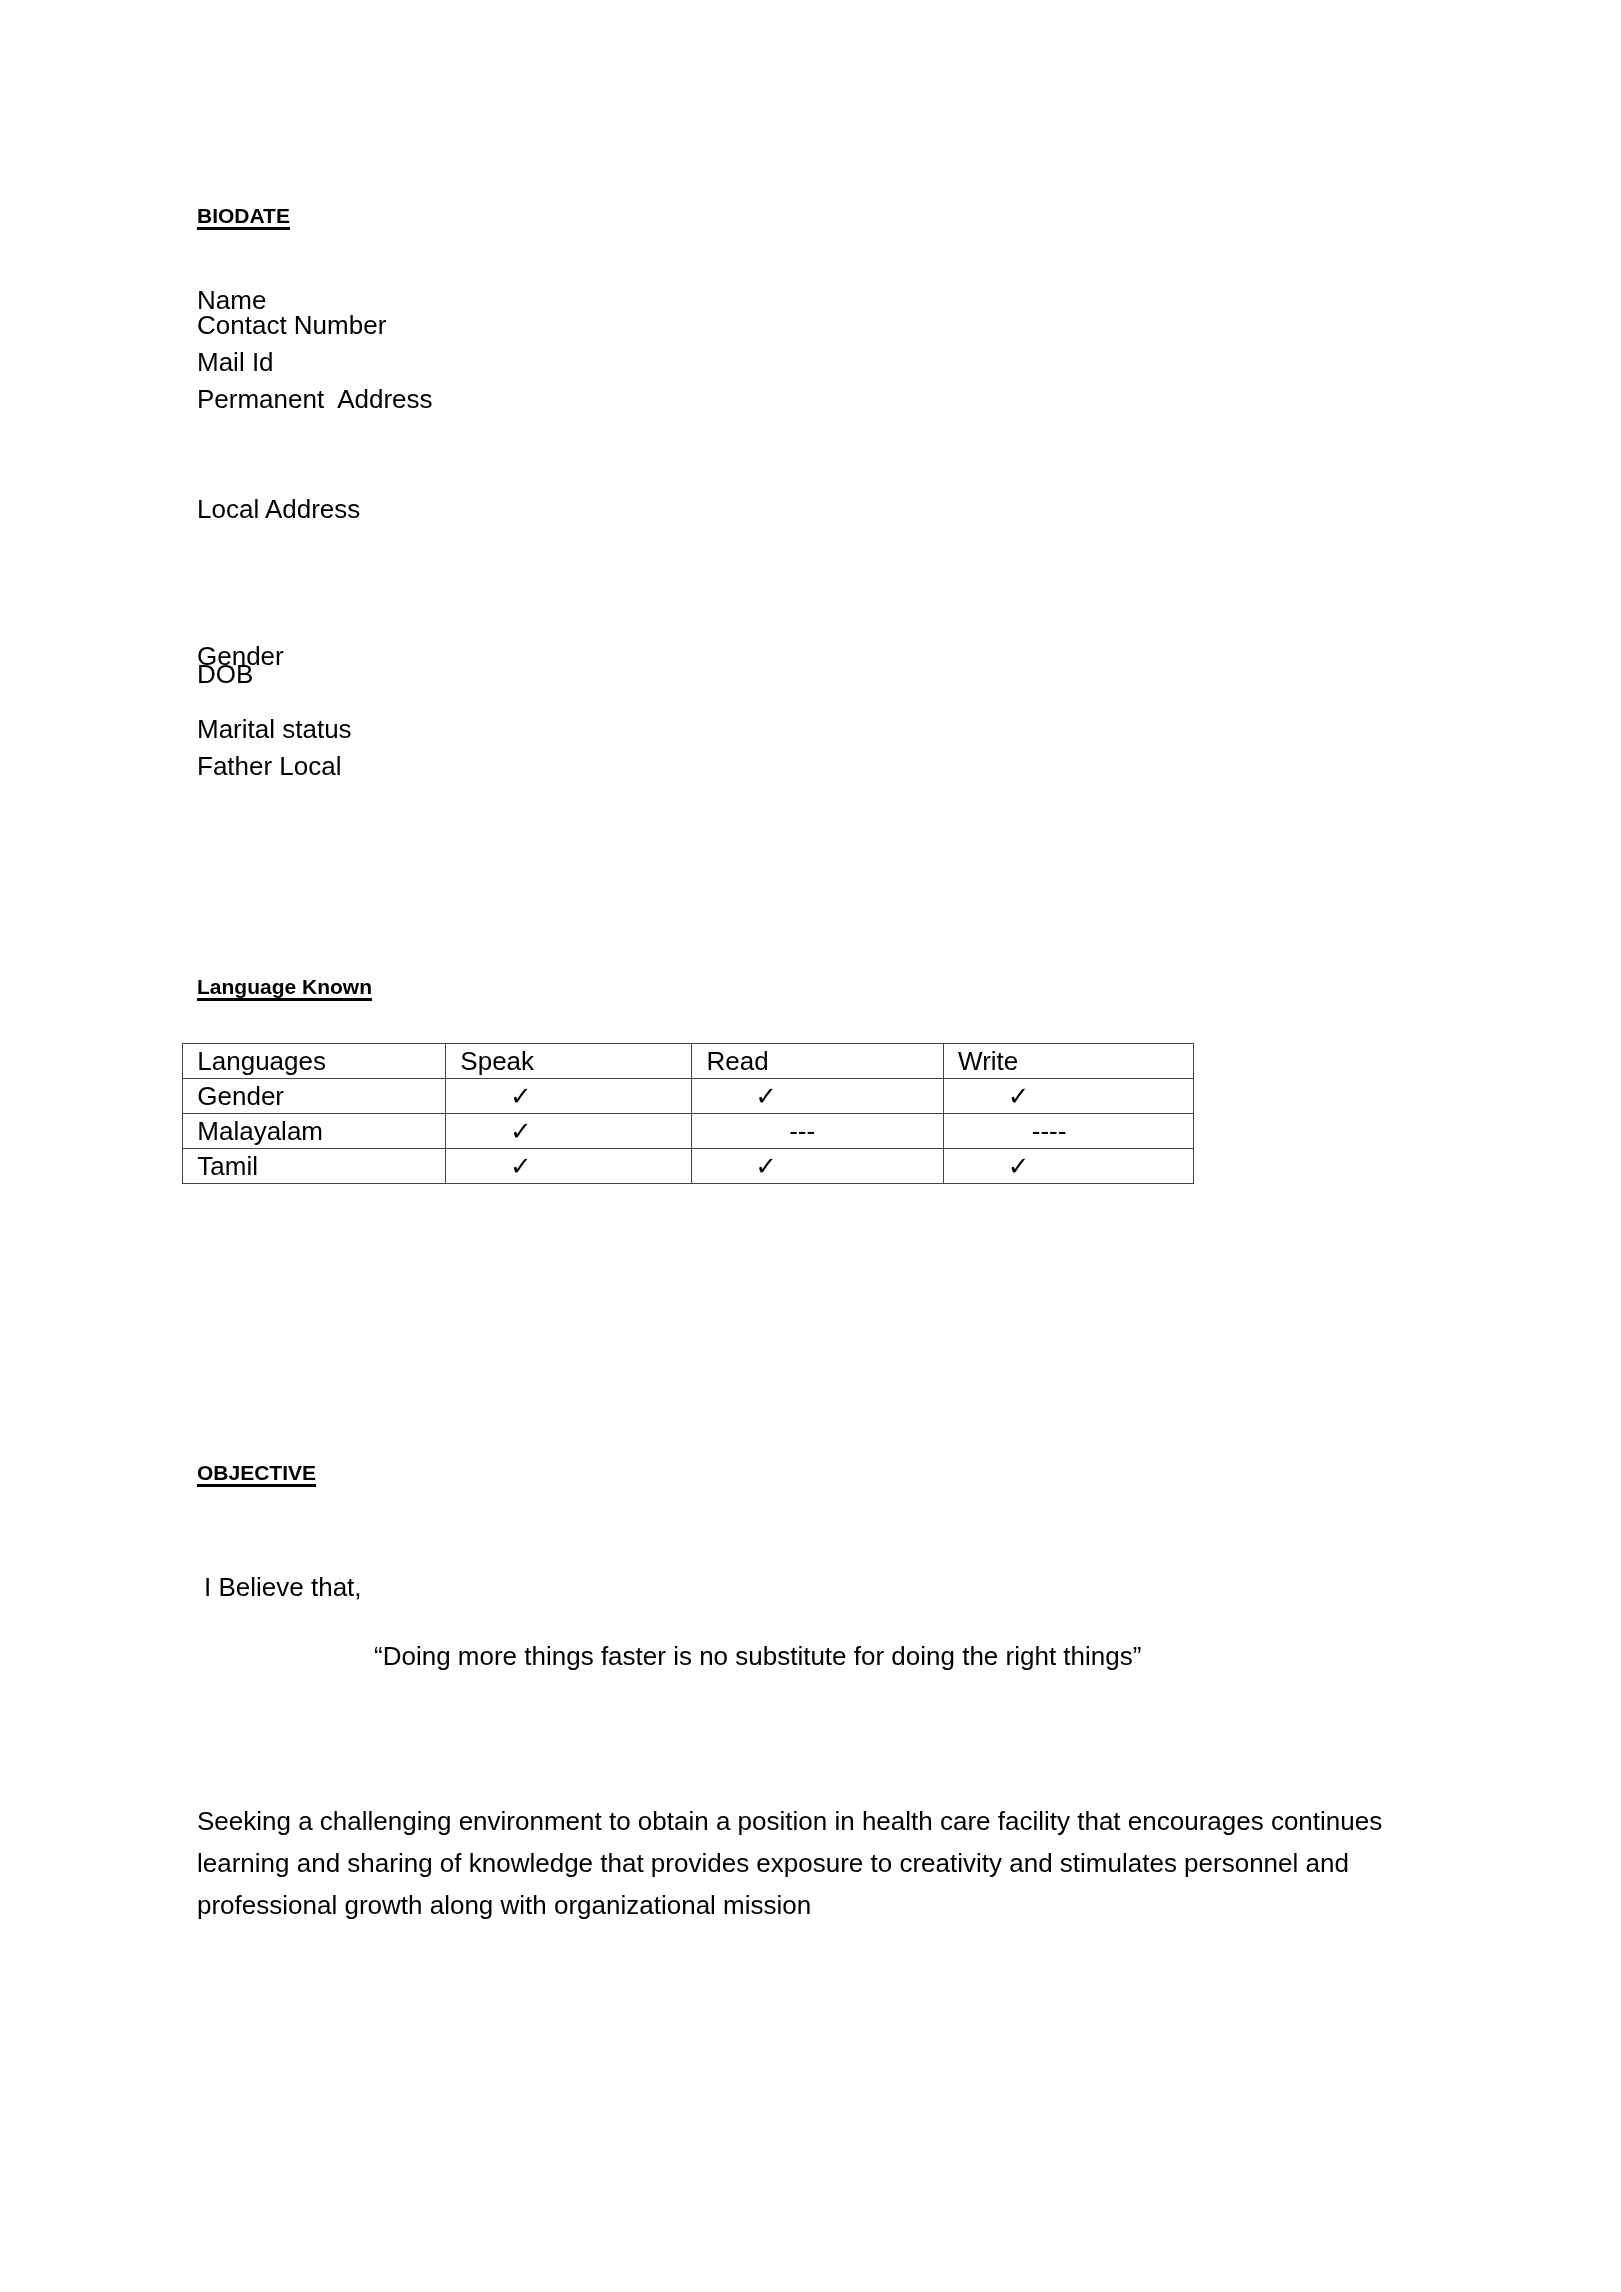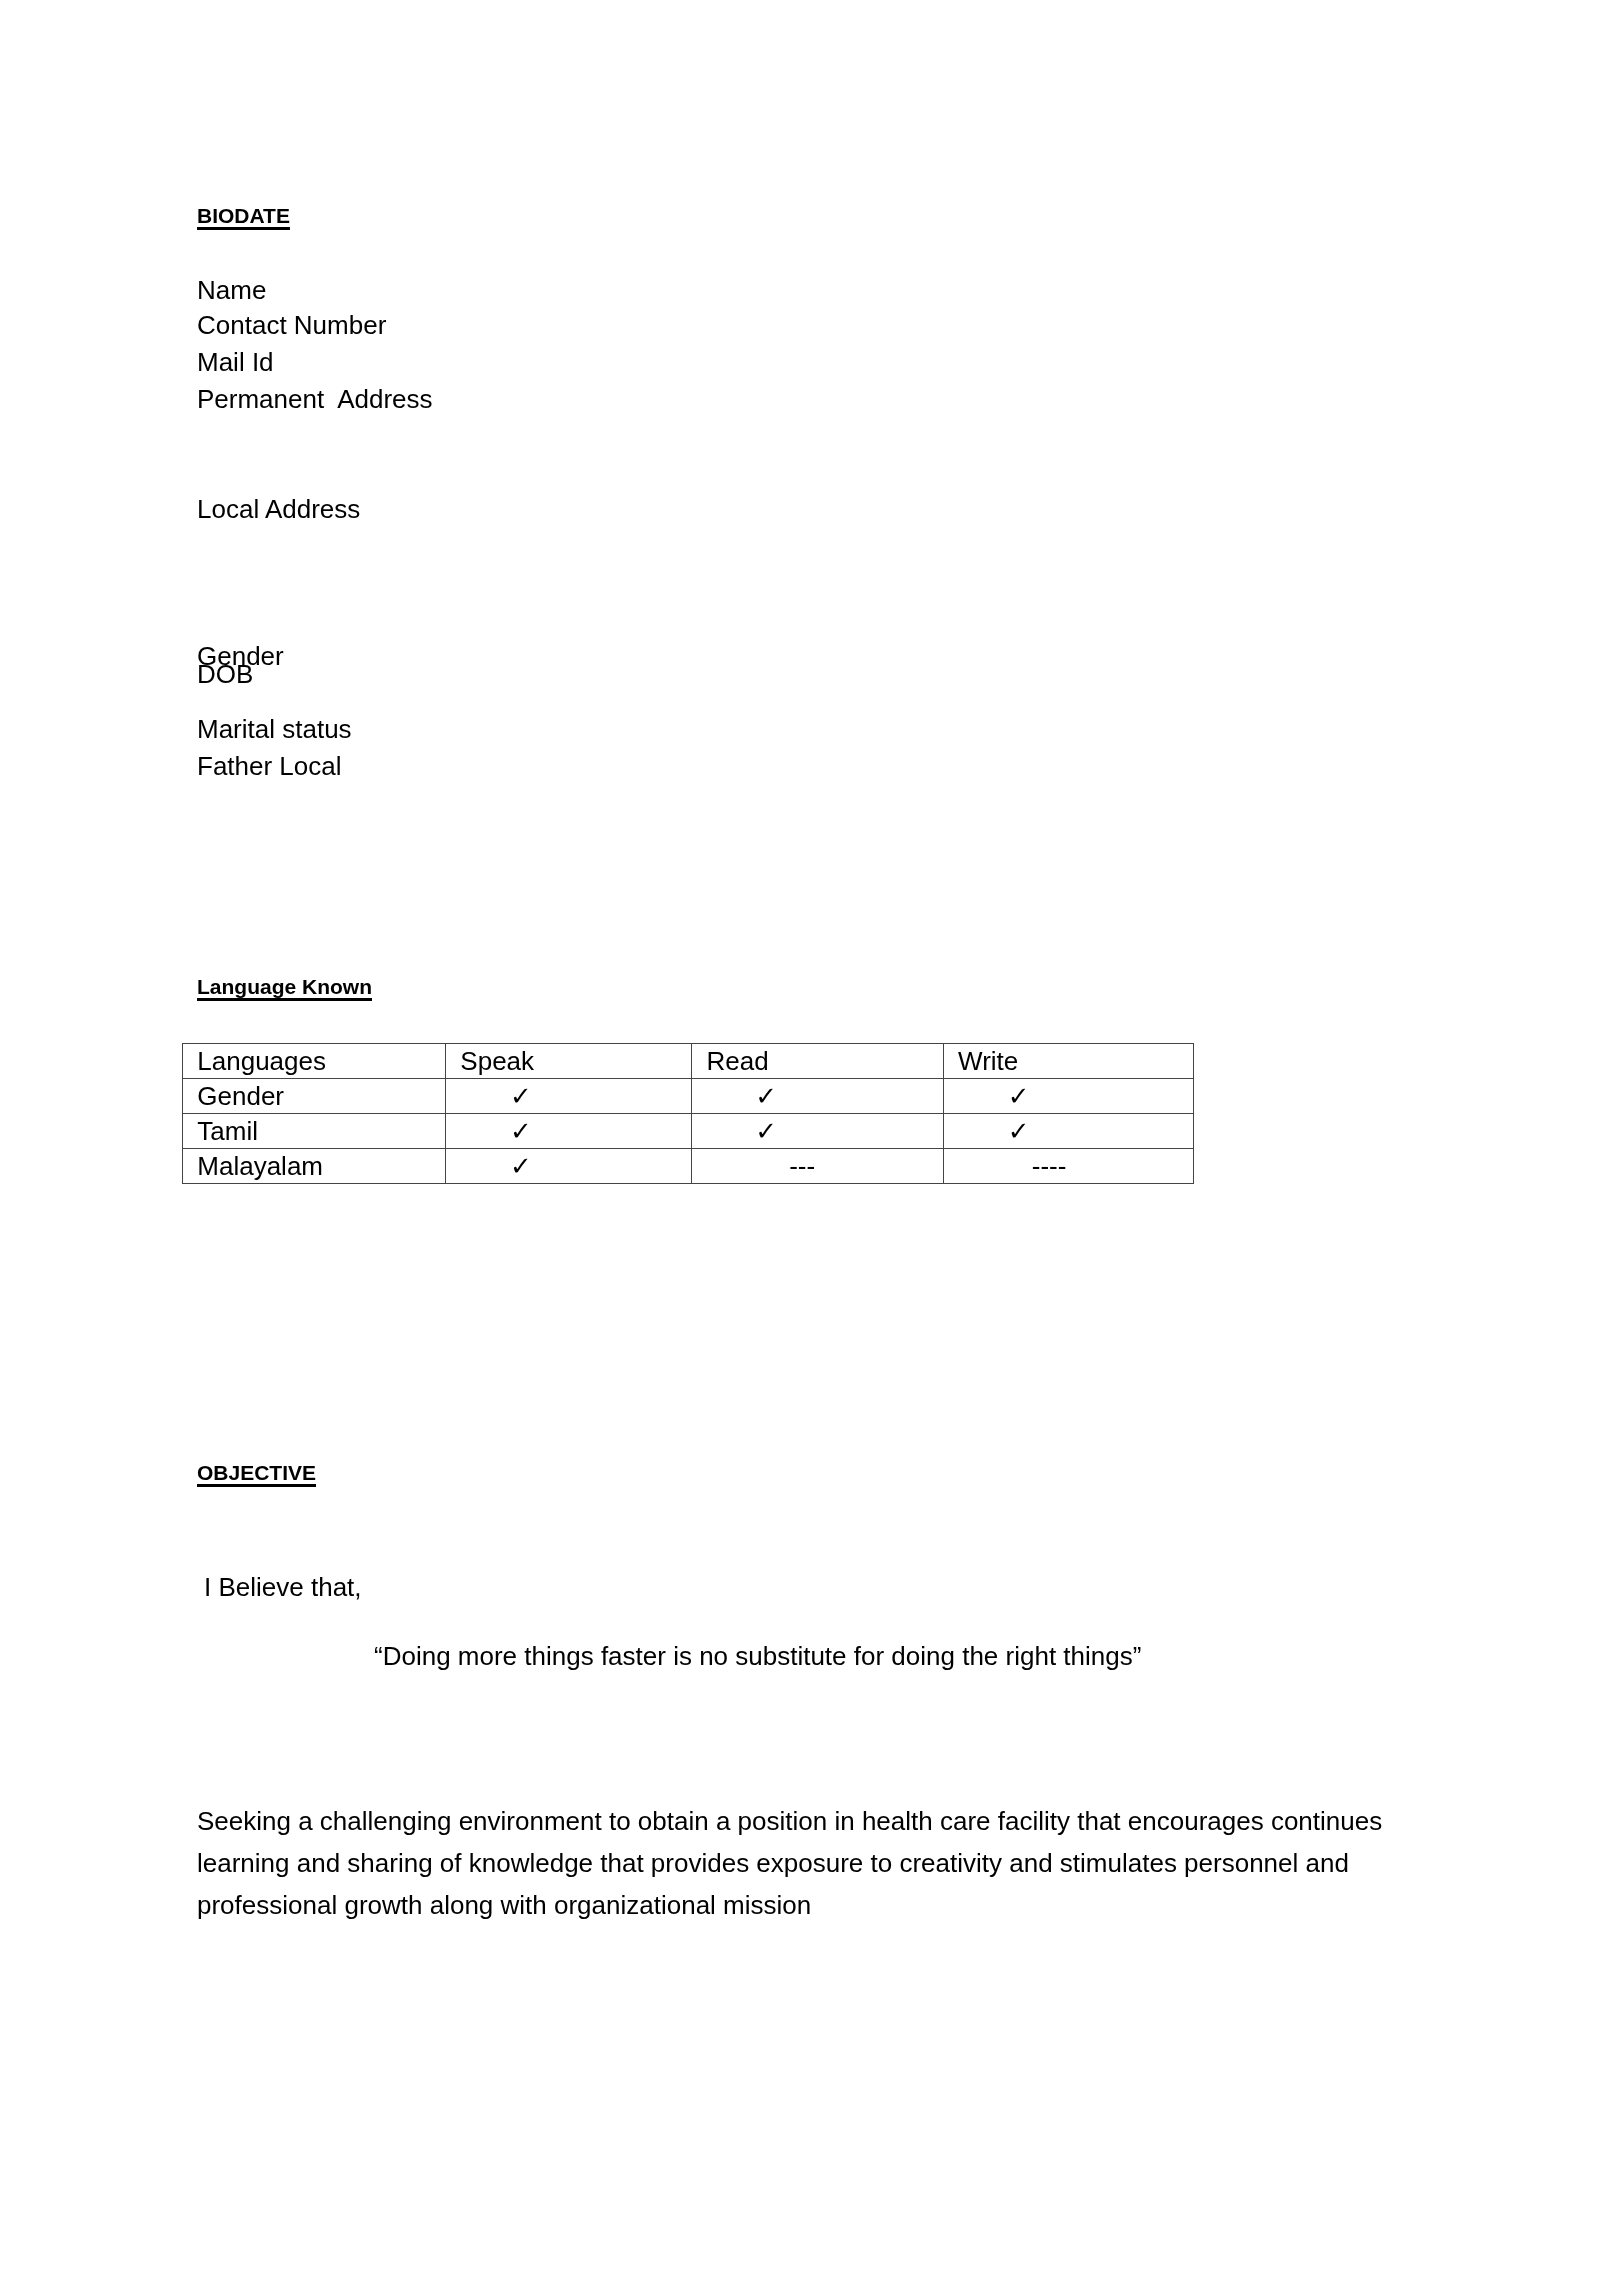--- a/index.html
+++ b/index.html
@@ -12,21 +12,21 @@
   table.lang td { border:1.8px solid #444; height:34px; padding:0 0 0 14.3px; vertical-align:middle; line-height:34px; }
   table.lang td.c { padding-left:0; }
   .mark { display:inline-block; }
   .para { position:absolute; left:197px; top:1800px; width:1254px; font-size:26px; line-height:42px; }
 </style>
 </head>
 <body>
 
 <div>
   <div class="t h" style="top:197px;">BIODATE</div>
-  <div class="t" style="top:272px;">Name</div>
+  <div class="t" style="top:282px;">Name</div>
   <div class="t" style="top:307px;">Contact Number</div>
   <div class="t" style="top:344px;">Mail Id</div>
   <div class="t" style="top:381px; white-space:pre;">Permanent  Address</div>
   <div class="t" style="top:491px;">Local Address</div>
   <div class="t" style="top:638px;">Gender</div>
   <div class="t" style="top:656px;">DOB</div>
   <div class="t" style="top:711px;">Marital status</div>
   <div class="t" style="top:748px;">Father Local</div>
 </div>
 
@@ -46,30 +46,30 @@
         <td>Read</td>
         <td>Write</td>
       </tr>
       <tr>
         <td>Gender</td>
         <td class="c"><span class="mark" style="margin-left:64px;">✓</span></td>
         <td class="c"><span class="mark" style="margin-left:63px;">✓</span></td>
         <td class="c"><span class="mark" style="margin-left:64px;">✓</span></td>
       </tr>
       <tr>
+        <td>Malayalam</td>
+        <td class="c"><span class="mark" style="margin-left:64px;">✓</span></td>
+        <td class="c"><span class="mark" style="margin-left:97px;">---</span></td>
+        <td class="c"><span class="mark" style="margin-left:88px;">----</span></td>
+      </tr>
+      <tr>
         <td>Tamil</td>
         <td class="c"><span class="mark" style="margin-left:64px;">✓</span></td>
         <td class="c"><span class="mark" style="margin-left:63px;">✓</span></td>
         <td class="c"><span class="mark" style="margin-left:64px;">✓</span></td>
-      </tr>
-      <tr>
-        <td>Malayalam</td>
-        <td class="c"><span class="mark" style="margin-left:64px;">✓</span></td>
-        <td class="c"><span class="mark" style="margin-left:97px;">---</span></td>
-        <td class="c"><span class="mark" style="margin-left:88px;">----</span></td>
       </tr>
     </tbody>
   </table>
 </div>
 
 <div>
   <div class="t h" style="top:1454px;">OBJECTIVE</div>
   <div class="t" style="top:1569px; left:204px;">I Believe that,</div>
   <div class="t" style="top:1638px; left:374px;">“Doing more things faster is no substitute for doing the right things”</div>
   <div class="para">Seeking a challenging environment to obtain a position in health care facility that encourages continues learning and sharing of knowledge that provides exposure to creativity and stimulates personnel and professional growth along with organizational mission</div>

